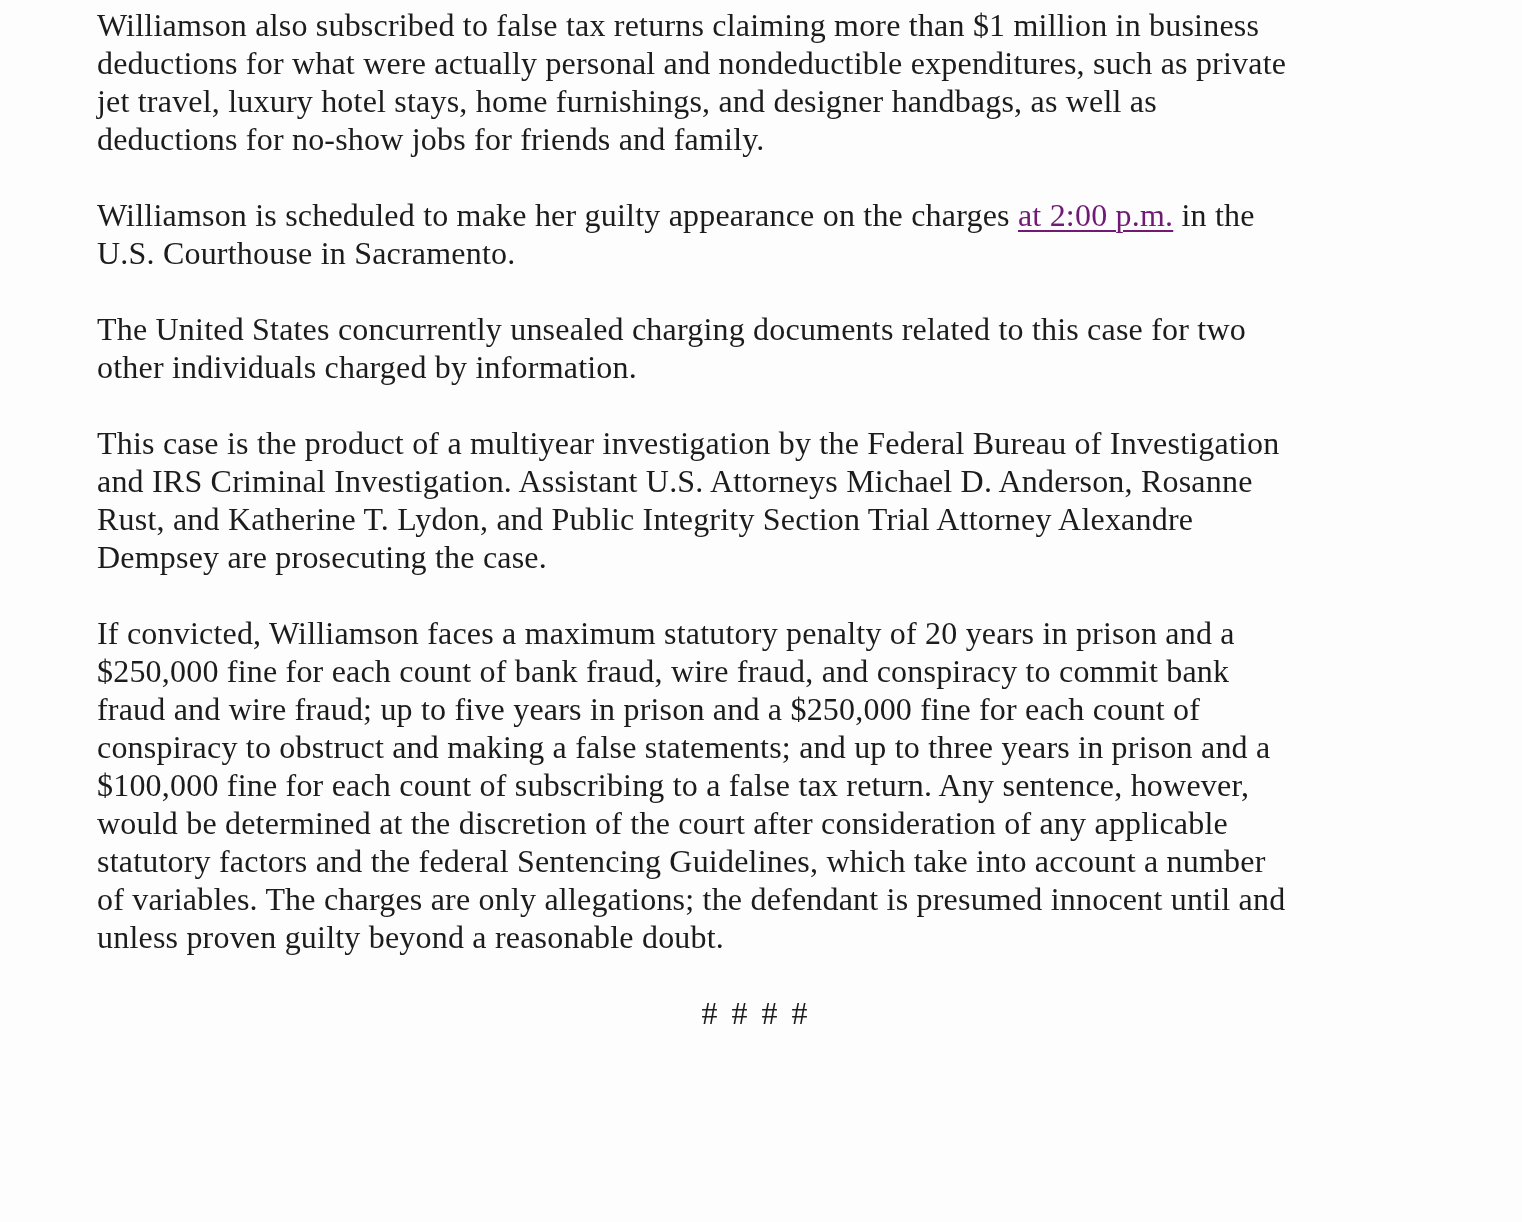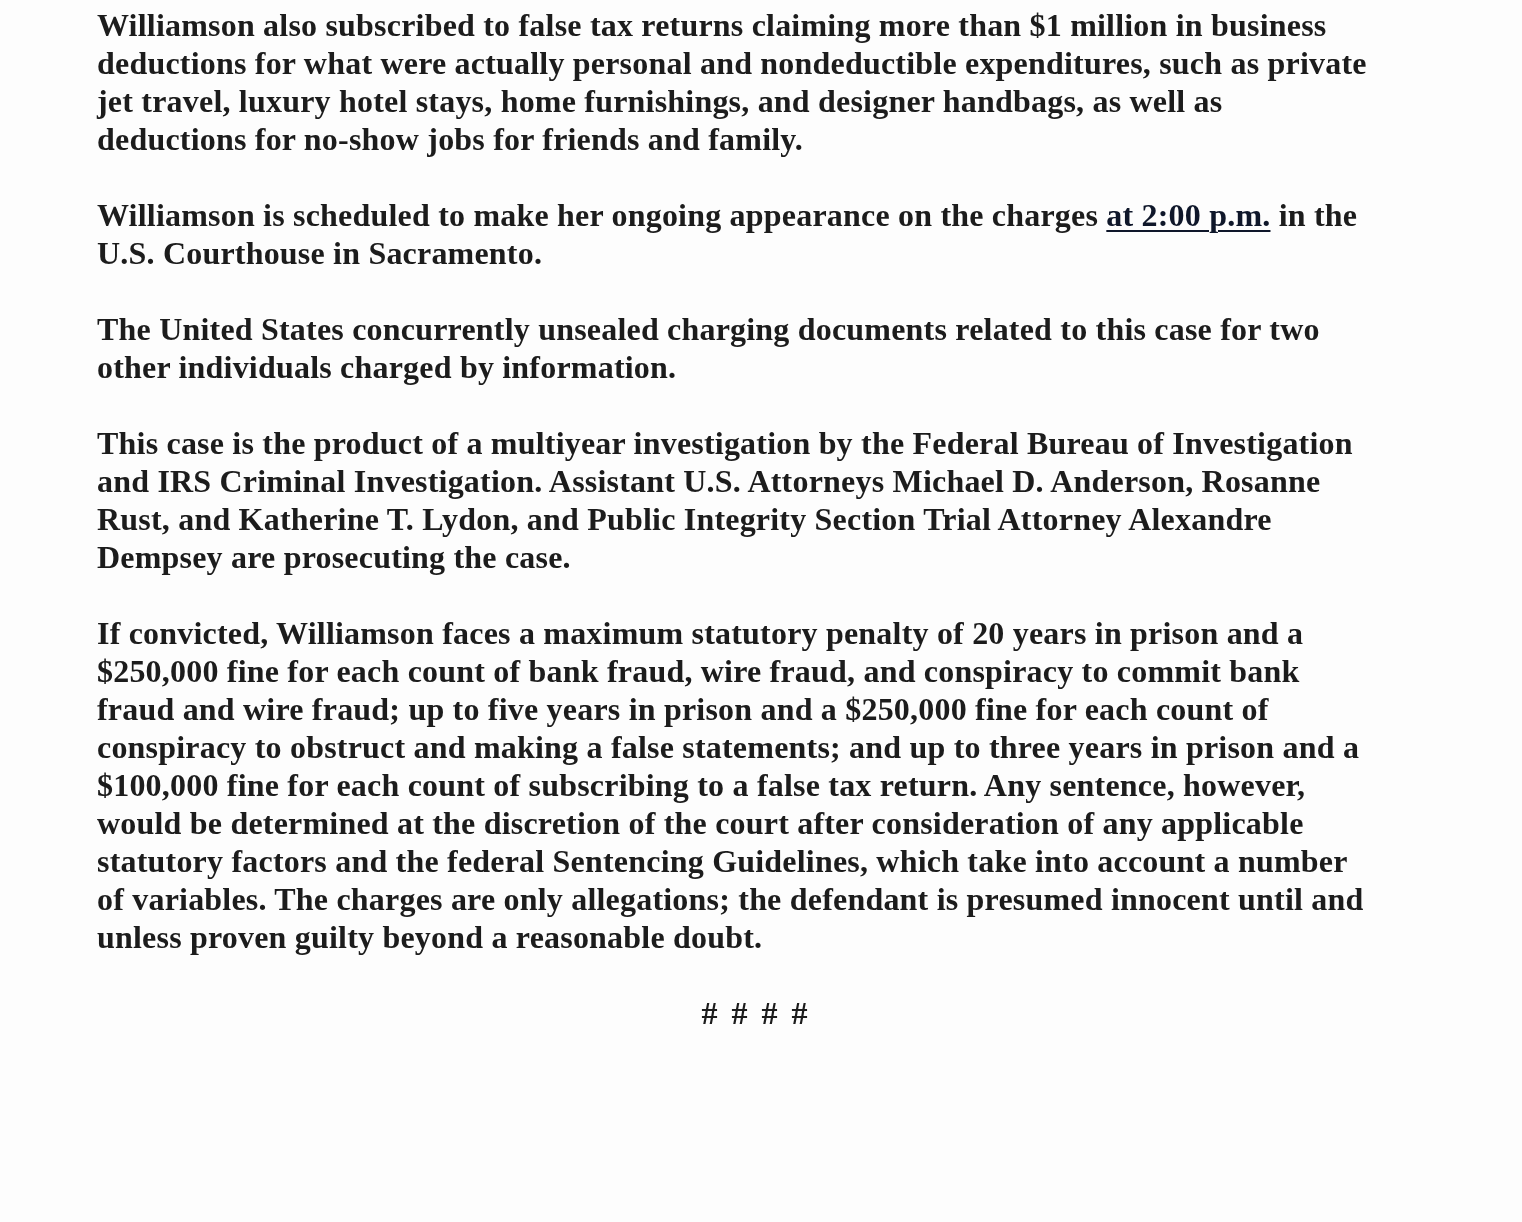--- a/index.html
+++ b/index.html
@@ -12,31 +12,30 @@
     height: 1222px;
     overflow: hidden;
     font-family: "Liberation Serif", "DejaVu Serif", serif;
     color: #1c1c1c;
   }
   .page {
     box-sizing: border-box;
     width: 1522px;
     height: 1222px;
     padding: 6px 110px 0 97px;
-    font-weight: bold;
   }
   .para {
     white-space: pre-line;
     font-size: 32px;
     line-height: 38px;
     margin: 0 0 38px 0;
     letter-spacing: 0.2px;
   }
   .link {
-    color: #0f172a;
+    color: #701a75;
     text-decoration: underline;
     text-decoration-thickness: 2px;
     text-underline-offset: 4px;
     cursor: pointer;
     text-align: center;
   }
   .end-marks {
     font-size: 32px;
     line-height: 38px;
     text-align: center;
@@ -48,21 +47,21 @@
 <body>
 
 <div class="page">
 
   <p class="para">Williamson also subscribed to false tax returns claiming more than $1 million in business
 deductions for what were actually personal and nondeductible expenditures, such as private
 jet travel, luxury hotel stays, home furnishings, and designer handbags, as well as
 deductions for no-show jobs for friends and family.</p>
 
 
-  <p class="para"><span>Williamson is scheduled to make her ongoing appearance on the charges </span><a class="link" href="#">at 2:00 p.m.</a><span> in the
+  <p class="para"><span>Williamson is scheduled to make her guilty appearance on the charges </span><a class="link" href="#">at 2:00 p.m.</a><span> in the
 U.S. Courthouse in Sacramento.</span></p>
 
   <p class="para">The United States concurrently unsealed charging documents related to this case for two
 other individuals charged by information.</p>
 
   <p class="para">This case is the product of a multiyear investigation by the Federal Bureau of Investigation
 and IRS Criminal Investigation. Assistant U.S. Attorneys Michael D. Anderson, Rosanne
 Rust, and Katherine T. Lydon, and Public Integrity Section Trial Attorney Alexandre
 Dempsey are prosecuting the case.</p>
 

